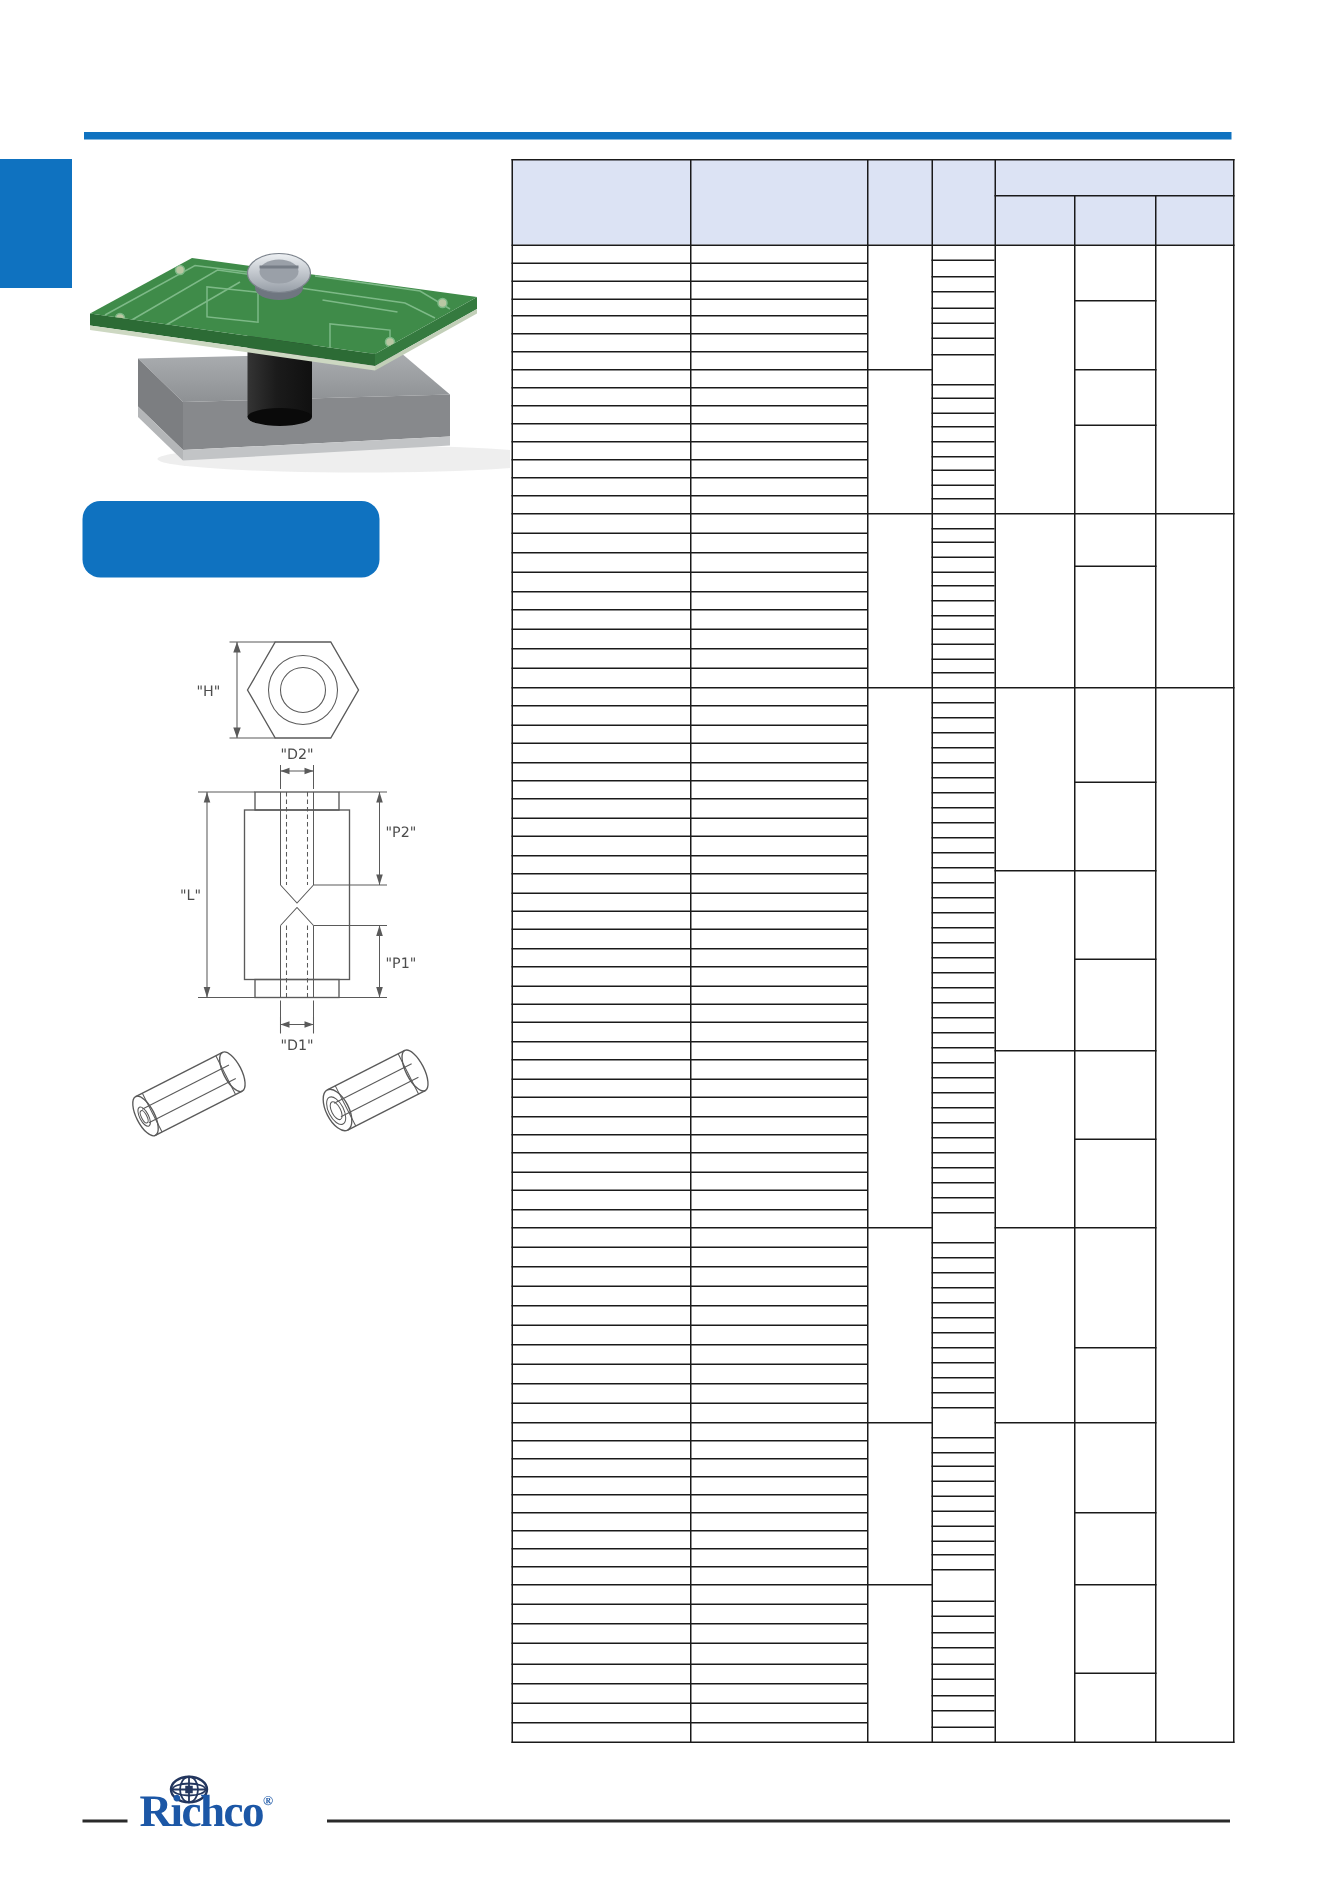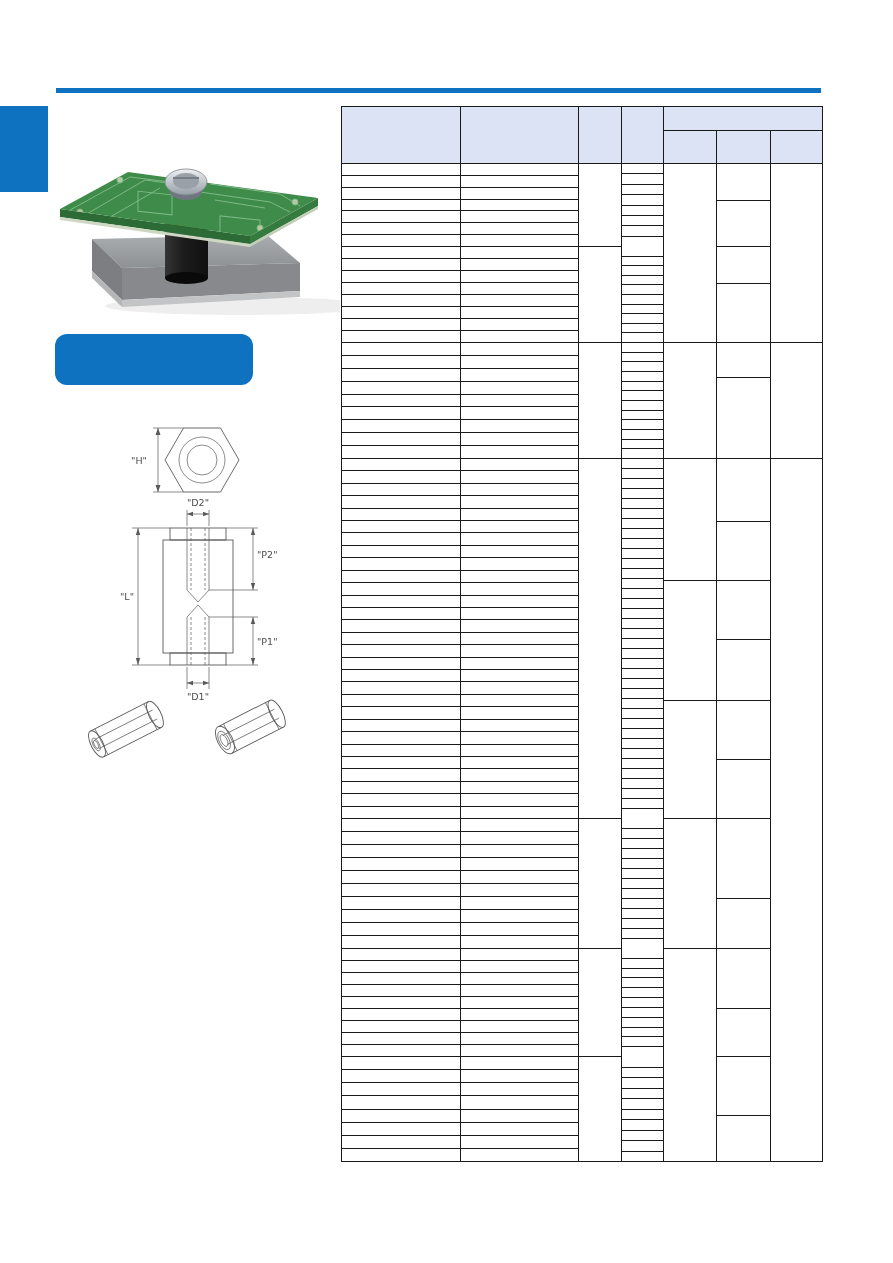--- a/index.html
+++ b/index.html
@@ -397,14 +397,27 @@
       <div style="position: absolute; background: rgb(26, 26, 26); left: 621px; top: 1077px; width: 42px; height: 1px;"></div>
       <div style="position: absolute; background: rgb(26, 26, 26); left: 621px; top: 1088px; width: 42px; height: 1px;"></div>
       <div style="position: absolute; background: rgb(26, 26, 26); left: 621px; top: 1098px; width: 42px; height: 1px;"></div>
       <div style="position: absolute; background: rgb(26, 26, 26); left: 621px; top: 1109px; width: 42px; height: 1px;"></div>
       <div style="position: absolute; background: rgb(26, 26, 26); left: 621px; top: 1119px; width: 42px; height: 1px;"></div>
       <div style="position: absolute; background: rgb(26, 26, 26); left: 621px; top: 1130px; width: 42px; height: 1px;"></div>
       <div style="position: absolute; background: rgb(26, 26, 26); left: 621px; top: 1140px; width: 42px; height: 1px;"></div>
       <div style="position: absolute; background: rgb(26, 26, 26); left: 621px; top: 1151px; width: 42px; height: 1px;"></div>
     </div>
 
+  <div class="abs" id="footer">
+    <div class="footer-line" id="footer-line-left"></div>
+    <div class="footer-line" id="footer-line-right"></div>
+    <svg id="globe" width="40" height="22" viewBox="0 0 40 22">
+      <ellipse cx="20" cy="10" rx="12" ry="8.5" fill="#fff" stroke="#23365e" stroke-width="1.6"></ellipse>
+      <ellipse cx="20" cy="10" rx="6" ry="8.5" fill="none" stroke="#23365e" stroke-width="1.2"></ellipse>
+      <ellipse cx="20" cy="10" rx="11" ry="4" fill="none" stroke="#23365e" stroke-width="1.2"></ellipse>
+      <line x1="8" y1="10" x2="32" y2="10" stroke="#23365e" stroke-width="1.2"></line>
+      <line x1="20" y1="1.5" x2="20" y2="18.5" stroke="#23365e" stroke-width="1.2"></line>
+      <rect x="17.5" y="7.5" width="5" height="5" fill="#23365e"></rect>
+    </svg>
+    <div id="logo-text"><span>Richco</span><span id="logo-reg">®</span></div>
+  </div>
 
 </div>
 
 </body></html>

